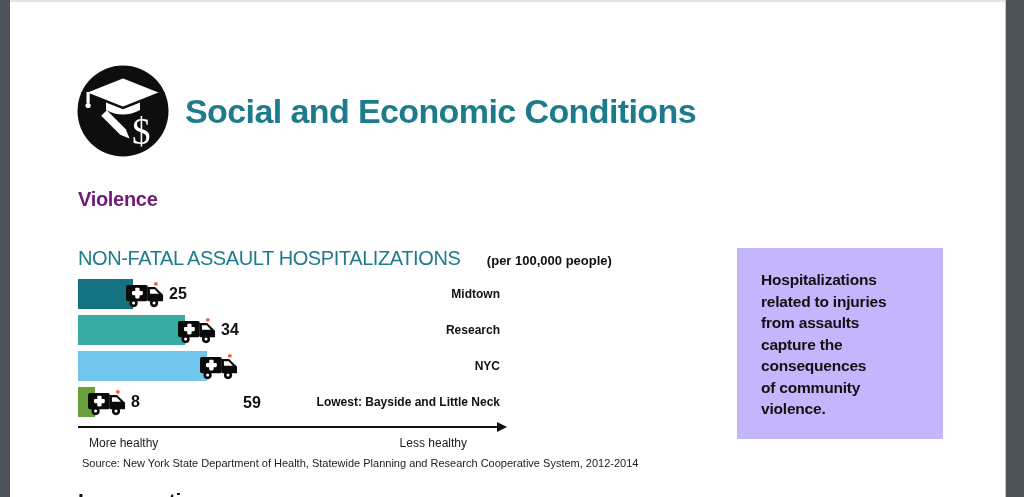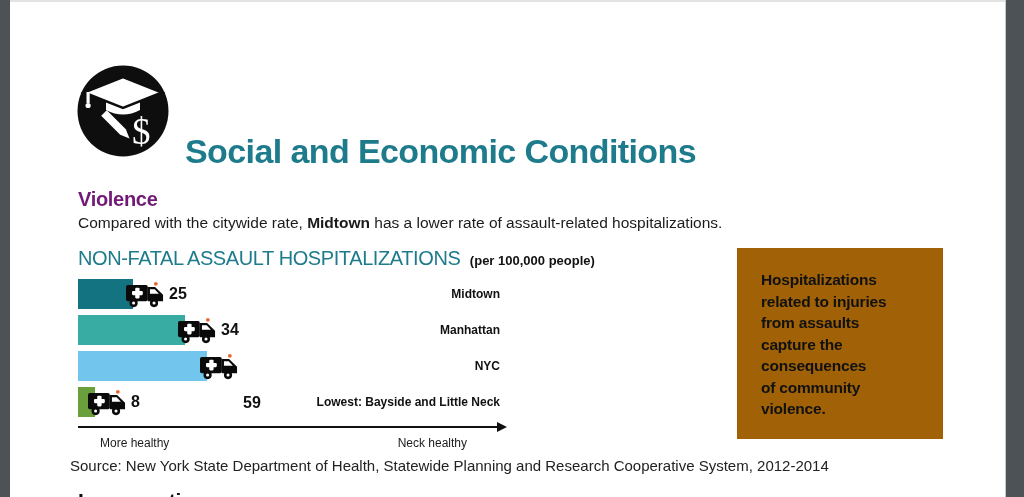--- a/index.html
+++ b/index.html
@@ -9,56 +9,56 @@
   .frame-strip { position:absolute; top:0; bottom:0; background:#4d5256; }
   .frame-strip.left { left:0; width:10px; }
   .frame-strip.right { right:0; width:19px; border-left:1px solid #c7c8c9; }
 
   .page { position:absolute; left:10px; top:0; width:995px; height:497px;
           background:#ffffff; border-top:2px solid #e3e3e3; overflow:hidden; }
 
   
   .section-icon { position:absolute; left:67px; top:63px; width:92px; height:92px; }
   .section-title { position:absolute; left:175px; top:90px; font-size:34px; font-weight:bold;
-                   color:#1e7b8c; letter-spacing:-0.6px;margin-top:40px; }
+                   color:#1e7b8c; letter-spacing:-0.6px; }
 
   
   .sub-heading { position:absolute; left:68px; top:186px; font-size:20px; font-weight:bold;
                  color:#701a75; letter-spacing:-0.3px; }
   .intro-line { position:absolute; left:68px; top:212px; font-size:15.5px; color:#1b1b1b; }
   .intro-line b { font-weight:bold; }
 
   
   .chart-title-row { position:absolute; left:68px; top:245px; white-space:nowrap; }
   .chart-title { font-size:20px; font-weight:normal; color:#1e7b8c; letter-spacing:-0.4px; }
-  .chart-unit { font-size:13px; font-weight:bold; color:#111; margin-left:5px; }
+  .chart-unit { font-size:13px; font-weight:bold; color:#111; margin-left:22px; }
 
   
   .chart-rows { position:absolute; left:68px; top:277px; width:422px; }
   .bar-row { position:relative; height:30px; margin-bottom:6px;padding-left:40px; }
   .bar { position:absolute; left:0; top:0; height:30px; }
   .ambulance { position:absolute; top:2px; width:38px; height:27px; }
   .bar-value { position:absolute; top:6px; font-size:16px; font-weight:bold; color:#111; }
   .bar-label { position:absolute; right:0; top:8px; font-size:12px; font-weight:600; color:#111; }
 
   
   .axis { position:absolute; left:68px; top:419px; width:429px; height:30px; }
   .axis-line { position:absolute; left:0; top:5px; width:421px; height:2px; background:#111; }
   .axis-arrow { position:absolute; right:0; top:1px; width:0; height:0;
                 border-left:10px solid #111; border-top:5px solid transparent;
                 border-bottom:5px solid transparent; }
   .axis-label { position:absolute; top:15px; font-size:12px; font-weight:500; color:#1b1b1b; }
-  .axis-label.left { left:22px; }
+  .axis-label.left { left:11px; }
   .axis-label.right { right:40px; }
 
-  .source-line { position:absolute; left:60px; top:455px; font-size:15px; color:#222; }
+  .source-line { position:absolute; left:72px; top:455px; font-size:11px; color:#222; }
 
   
   .callout { position:absolute; left:727px; top:246px; width:206px; height:191px;
-             background:#a16207; padding:21px 14px 0 24px; }
+             background:#c4b5fd; padding:21px 14px 0 24px; }
   .callout-text { font-size:15.5px; font-weight:bold; color:#111; line-height:21.5px;
                   white-space:pre-line; letter-spacing:-0.2px; }
 
   
   .next-heading { position:absolute; left:68px; top:487px; font-size:21px; font-weight:bold;
                   color:#111; letter-spacing:-0.3px; }
 </style>
 </head>
 <body>
 
@@ -74,21 +74,20 @@
     <rect x="9.5" y="27" width="3.2" height="11" fill="#fff"></rect>
     <circle cx="11.1" cy="40.5" r="2.6" fill="#fff"></circle>
     <polygon points="29.8,45.2 48.8,64.2 52.5,73.5 43.2,69.8 24.2,50.8" fill="#fff"></polygon>
     <text x="55" y="79" font-size="37" fill="#fff" font-family="Liberation Serif, serif">$</text>
   </svg>
 
   <div class="section-title">Social and Economic Conditions</div>
 
   <div class="sub-heading">Violence</div>
 
-  <div class="intro-line"><span>Compared with the citywide rate, </span><b>Midtown</b><span> has a lower rate of assault-related hospitalizations.</span></div>
 
   <div class="chart-title-row">
     <span class="chart-title">NON-FATAL ASSAULT HOSPITALIZATIONS</span>
     <span class="chart-unit">(per 100,000 people)</span>
   </div>
 
   <div class="chart-rows">
   <div class="bar-row">
     <div class="bar" style="width: 55px; background: rgb(20, 115, 128);"></div>
     <svg class="ambulance" viewBox="0 0 40 28" style="left: 48px;">
@@ -115,21 +114,21 @@
       <rect x="6.3" y="10.2" width="11.4" height="4.6" rx="1.2" fill="#fff"></rect>
       <path d="M23 6 h7.6 l8.4 8.2 v6.8 h-16 z" fill="#0a0a0a"></path>
       <polygon points="25.2,8.6 30.2,8.6 34.6,13.2 25.2,13.2" fill="#fff"></polygon>
       <rect x="29.6" y="1.2" width="3.6" height="3.2" rx="1" fill="#e8622a"></rect>
       <circle cx="8" cy="23" r="4.3" fill="#0a0a0a"></circle>
       <circle cx="8" cy="23" r="1.6" fill="#fff"></circle>
       <circle cx="29.5" cy="23" r="4.3" fill="#0a0a0a"></circle>
       <circle cx="29.5" cy="23" r="1.6" fill="#fff"></circle>
     </svg>
     <span class="bar-value" style="left: 143px;">34</span>
-    <span class="bar-label">Manhattan</span>
+    <span class="bar-label">Research</span>
   </div>
 
   <div class="bar-row">
     <div class="bar" style="width: 129px; background: rgb(114, 197, 236);"></div>
     <svg class="ambulance" viewBox="0 0 40 28" style="left: 122px;">
       <rect x="0" y="4" width="23" height="17" rx="2" fill="#0a0a0a"></rect>
       <rect x="9.7" y="6.8" width="4.6" height="11.4" rx="1.2" fill="#fff"></rect>
       <rect x="6.3" y="10.2" width="11.4" height="4.6" rx="1.2" fill="#fff"></rect>
       <path d="M23 6 h7.6 l8.4 8.2 v6.8 h-16 z" fill="#0a0a0a"></path>
       <polygon points="25.2,8.6 30.2,8.6 34.6,13.2 25.2,13.2" fill="#fff"></polygon>
@@ -159,21 +158,21 @@
     </svg>
     <span class="bar-value" style="left: 53px;">8</span>
     <span class="bar-label">Lowest: Bayside and Little Neck</span>
   </div>
 </div>
 
   <div class="axis">
     <div class="axis-line"></div>
     <div class="axis-arrow"></div>
     <div class="axis-label left">More healthy</div>
-    <div class="axis-label right">Neck healthy</div>
+    <div class="axis-label right">Less healthy</div>
   </div>
 
   <div class="source-line">Source: New York State Department of Health, Statewide Planning and Research Cooperative System, 2012-2014</div>
 
   <div class="callout">
     <div class="callout-text">Hospitalizations
 related to injuries
 from assaults
 capture the
 consequences

